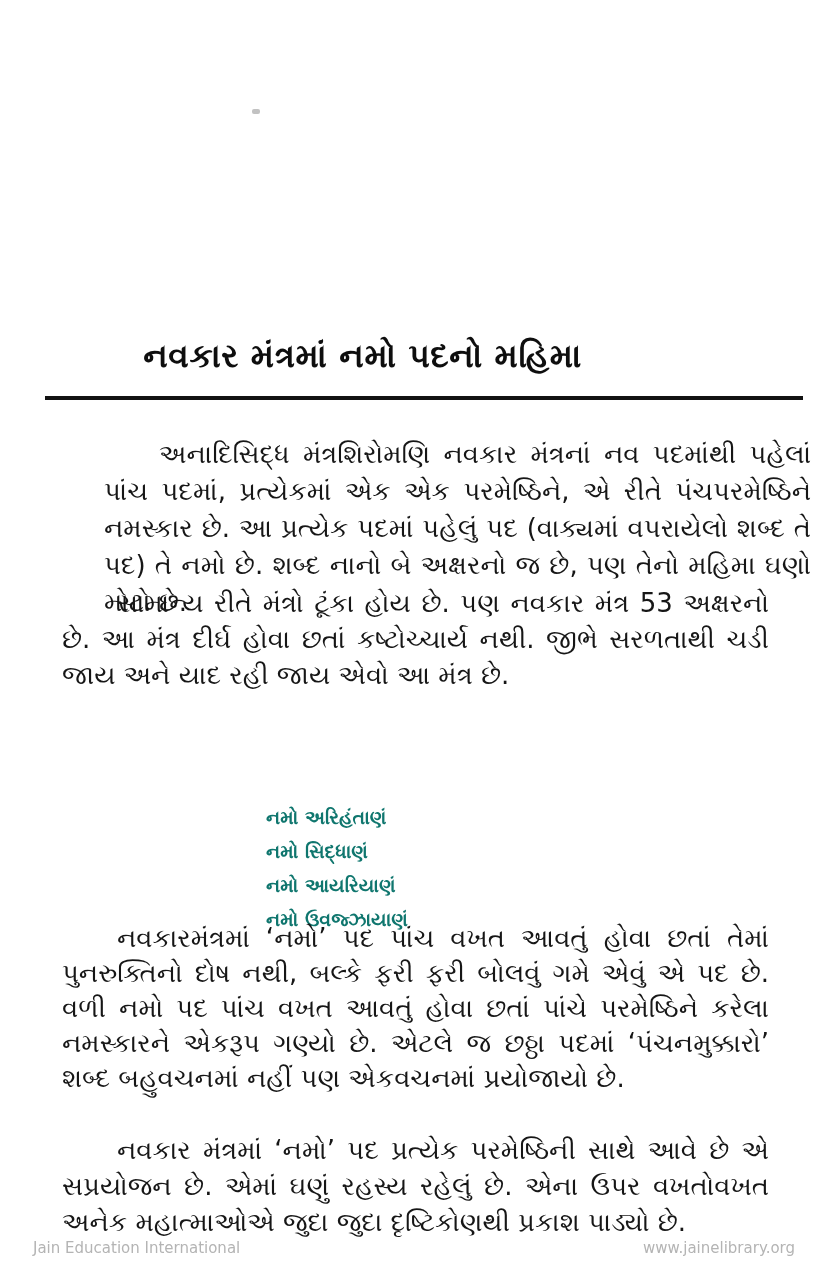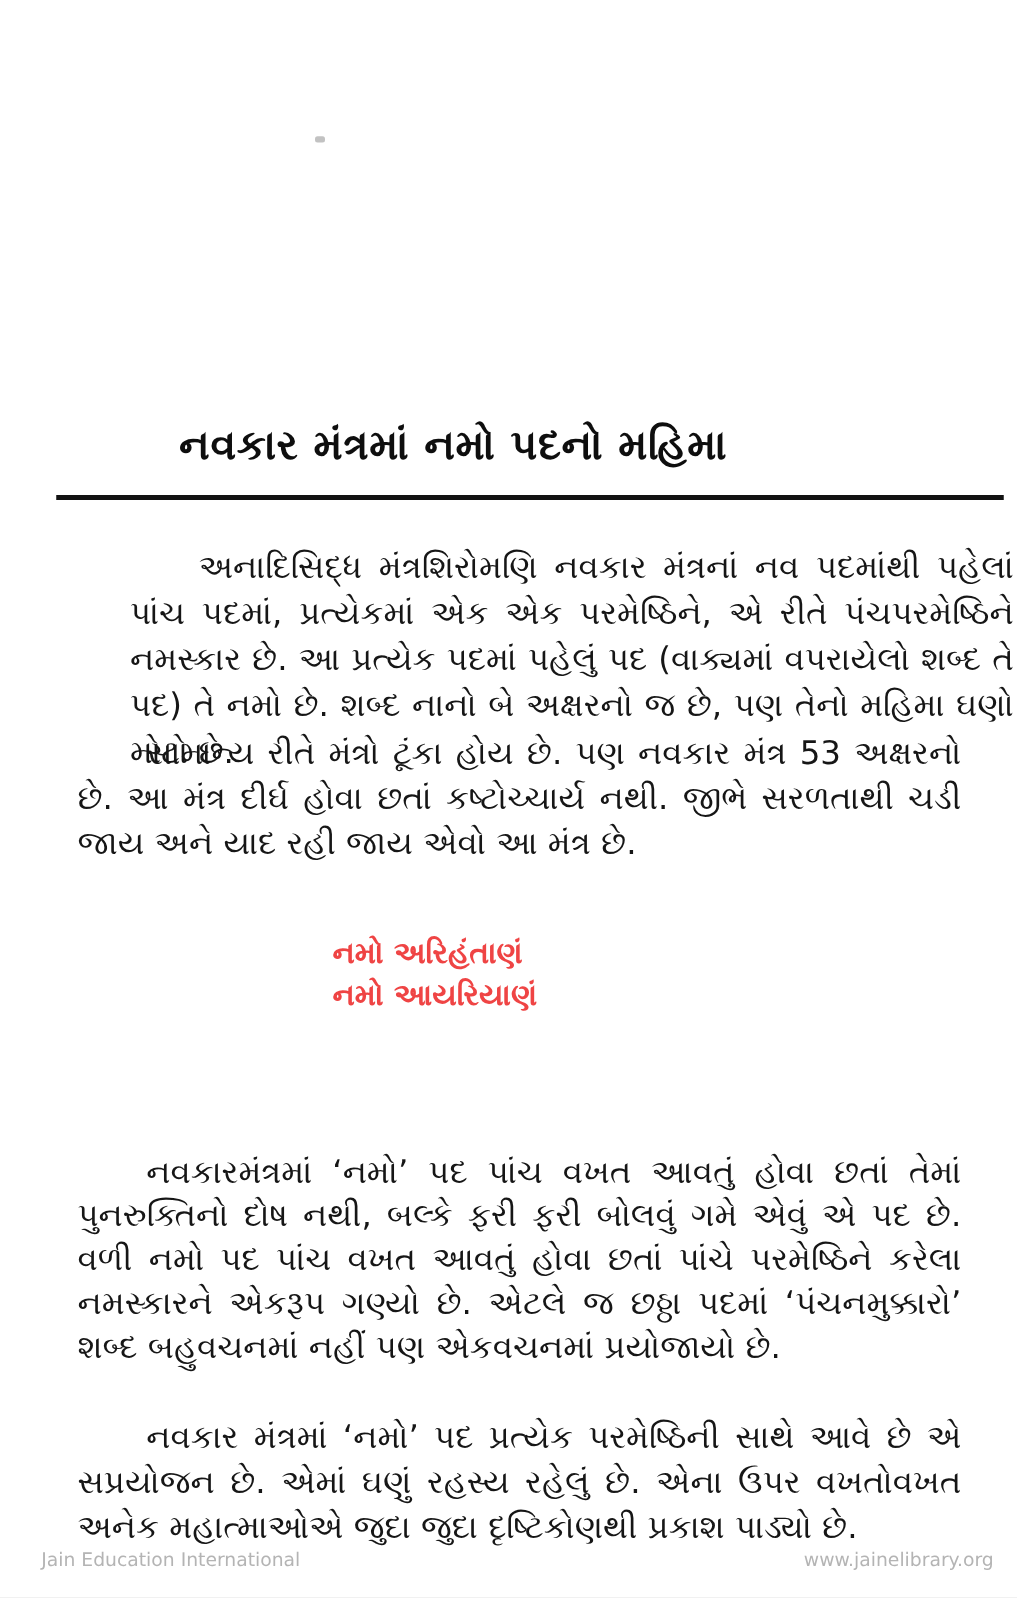--- a/index.html
+++ b/index.html
@@ -56,26 +56,26 @@
     text-indent: 55px;
     color: #161616;
   }
   .p1 { top: 436px;  line-height: 37px; margin-left: 42px; }
   .p2 { top: 585px;  line-height: 36px; }
   .p3 { top: 690px;  line-height: 36px; }
   .p4 { top: 921px;  line-height: 35px; }
   .p5 { top: 1132px; line-height: 36px; }
   .mantra {
     position: absolute;
-    top: 745px;
+    top: 800px;
     left: 266px;
-    font-size: 24px;
+    font-size: 19px;
     font-weight: bold;
     line-height: 34px;
-    color: #ef4444;
+    color: #0f766e;
   }
   .mantra .mantra-line { white-space: nowrap; }
   .footer {
     position: absolute;
     top: 1239px;
     left: 0;
     width: 828px;
     height: 22px;
     font-size: 15px;
     color: #b4b4b4;
@@ -96,21 +96,23 @@
 
   <div class="rule"></div>
 
   <p class="para p1">અનાદિસિદ્ધ મંત્રશિરોમણિ નવકાર મંત્રનાં નવ પદમાંથી પહેલાં પાંચ પદમાં, પ્રત્યેકમાં એક એક પરમેષ્ઠિને, એ રીતે પંચપરમેષ્ઠિને નમસ્કાર છે. આ પ્રત્યેક પદમાં પહેલું પદ (વાક્યમાં વપરાયેલો શબ્દ તે પદ) તે નમો છે. શબ્દ નાનો બે અક્ષરનો જ છે, પણ તેનો મહિમા ઘણો મોટો છે.</p>
 
   <p class="para p2">સામાન્ય રીતે મંત્રો ટૂંકા હોય છે. પણ નવકાર મંત્ર 53 અક્ષરનો છે. આ મંત્ર દીર્ઘ હોવા છતાં કષ્ટોચ્ચાર્ય નથી. જીભે સરળતાથી ચડી જાય અને યાદ રહી જાય એવો આ મંત્ર છે.</p>
 
 
   <div class="mantra">
     <div class="mantra-line">નમો અરિહંતાણં</div>
+    <div class="mantra-line">નમો સિદ્ધાણં</div>
     <div class="mantra-line">નમો આયરિયાણં</div>
+    <div class="mantra-line">નમો ઉવજ્ઝાયાણં</div>
   </div>
 
   <p class="para p4">નવકારમંત્રમાં ‘નમો’ પદ પાંચ વખત આવતું હોવા છતાં તેમાં પુનરુક્તિનો દોષ નથી, બલ્કે ફરી ફરી બોલવું ગમે એવું એ પદ છે. વળી નમો પદ પાંચ વખત આવતું હોવા છતાં પાંચે પરમેષ્ઠિને કરેલા નમસ્કારને એકરૂપ ગણ્યો છે. એટલે જ છઠ્ઠા પદમાં ‘પંચનમુક્કારો’ શબ્દ બહુવચનમાં નહીં પણ એકવચનમાં પ્રયોજાયો છે.</p>
 
   <p class="para p5">નવકાર મંત્રમાં ‘નમો’ પદ પ્રત્યેક પરમેષ્ઠિની સાથે આવે છે એ સપ્રયોજન છે. એમાં ઘણું રહસ્ય રહેલું છે. એના ઉપર વખતોવખત અનેક મહાત્માઓએ જુદા જુદા દૃષ્ટિકોણથી પ્રકાશ પાડ્યો છે.</p>
 
   <div class="footer">
     <span class="f-left">Jain Education International</span>
     <span class="f-right">www.jainelibrary.org</span>
   </div>

